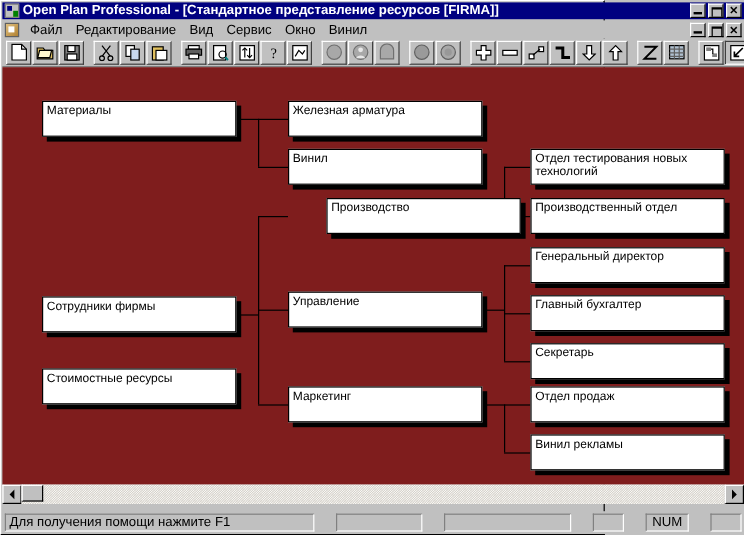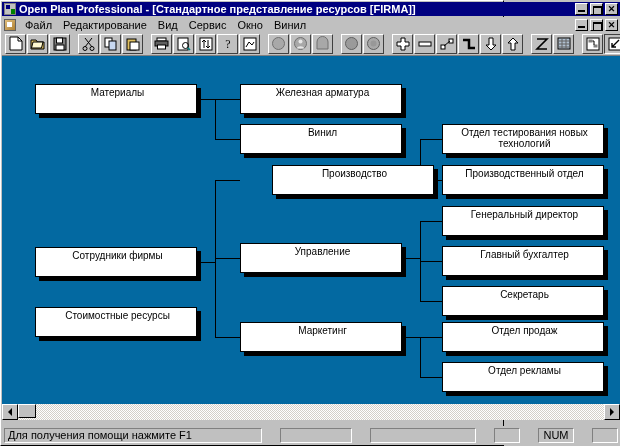--- a/index.html
+++ b/index.html
@@ -143,23 +143,22 @@
     border-top: 1px solid #404040;
     border-right: 1px solid #ffffff;
     border-bottom: 1px solid #ffffff;
   }
   .tb-btn svg { display:block; }
 
   
   .client {
     position: absolute; left: 1px; top: 55px;
     width: 618px; height: 348px;
-    background: #0369a1;
+    background: #7f1d1d;
     overflow: hidden;
-    text-align: center;
   }
   .canvas { position: relative; width: 100%; height: 100%; }
 
   .node {
     position: absolute;
     background: #ffffff;
     border: 1px solid #000000;
     box-shadow: 4px 4px 0 0 #000000;
     padding: 2px 0 0 3px;
     font-size: 10px;
@@ -522,21 +521,21 @@
         <div class="node" style="left: 440px; top: 190px; width: 162px; height: 30px;">
           <span class="label">Главный бухгалтер</span>
         </div>
         <div class="node" style="left: 440px; top: 230px; width: 162px; height: 30px;">
           <span class="label">Секретарь</span>
         </div>
         <div class="node" style="left: 440px; top: 266px; width: 162px; height: 30px;">
           <span class="label">Отдел продаж</span>
         </div>
         <div class="node" style="left: 440px; top: 306px; width: 162px; height: 30px;">
-          <span class="label">Отдел рекламы</span>
+          <span class="label">Винил рекламы</span>
         </div>
       </div>
   </div>
 
   <div class="hscroll">
     <div class="scroll-arrow">
         <span class="tri tri-l"></span>
       </div>
     <div class="scroll-track">
       <div class="scroll-thumb"></div>

